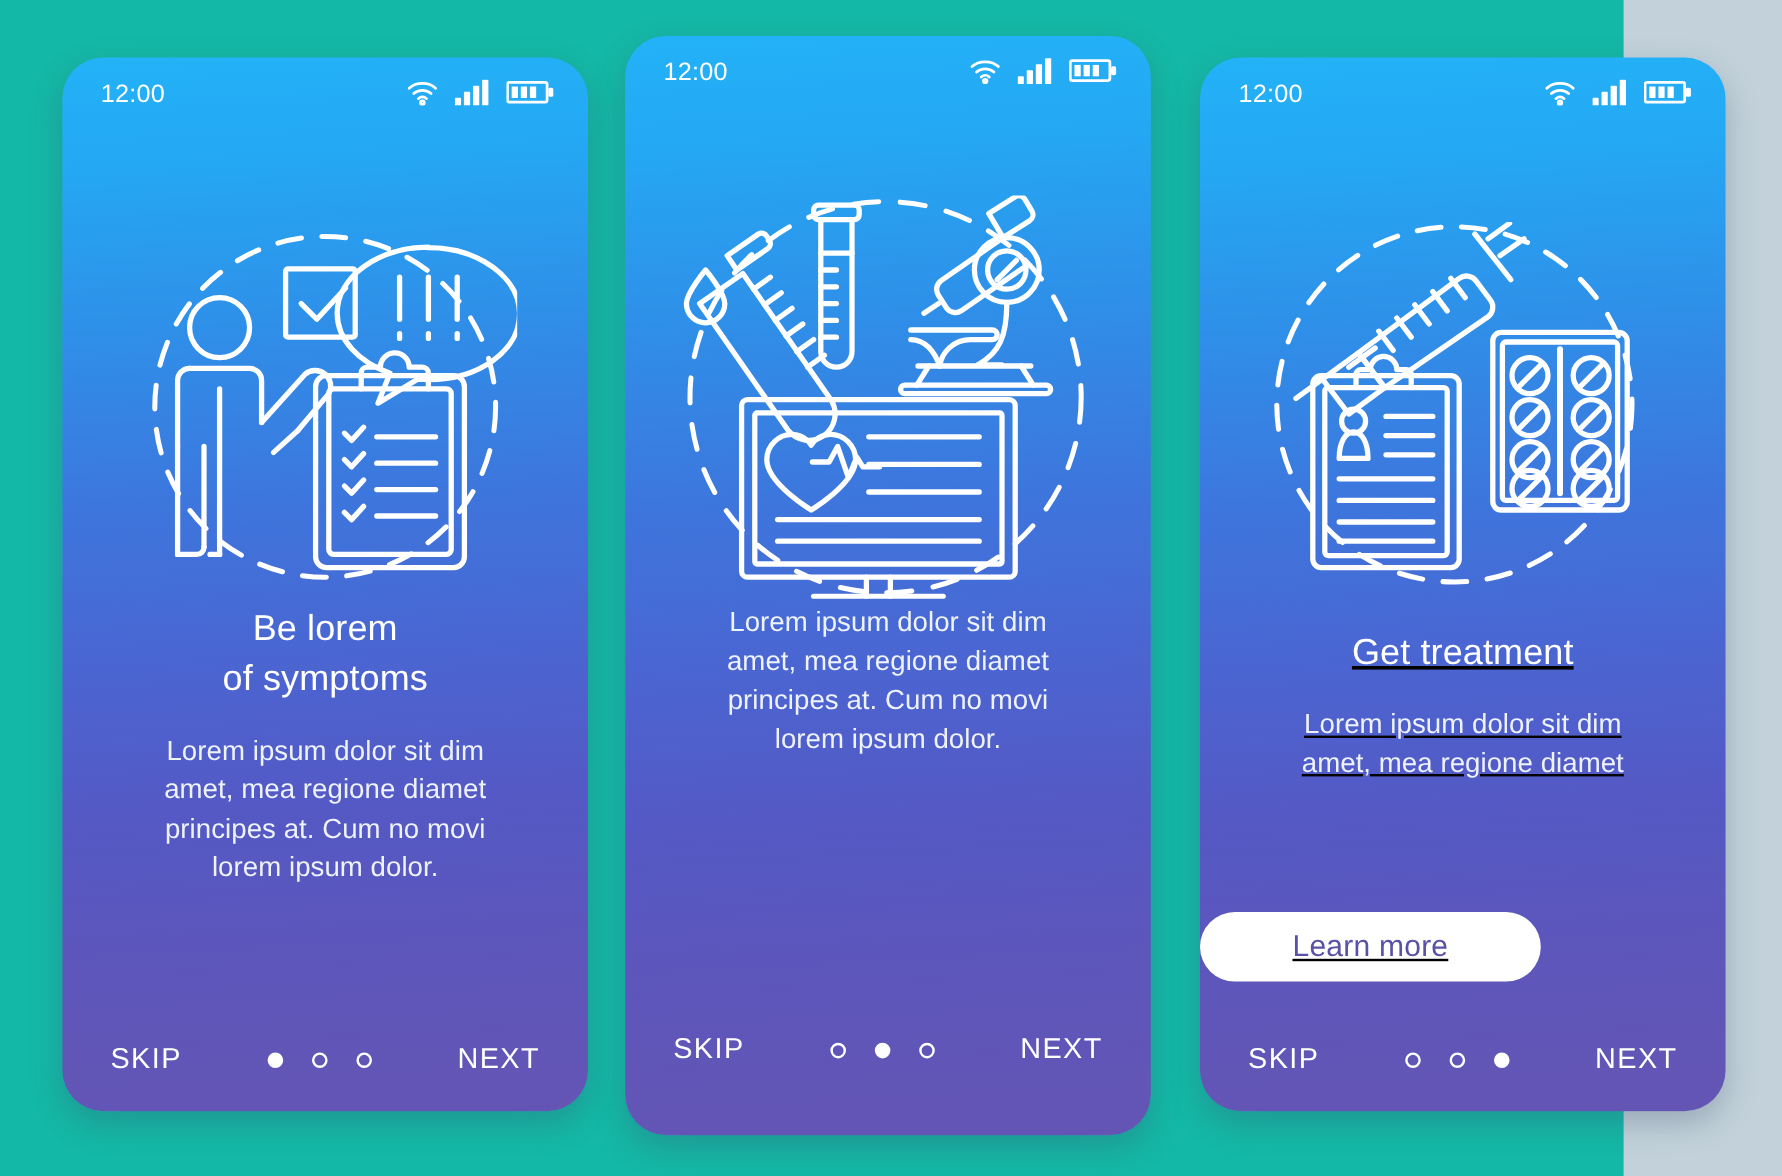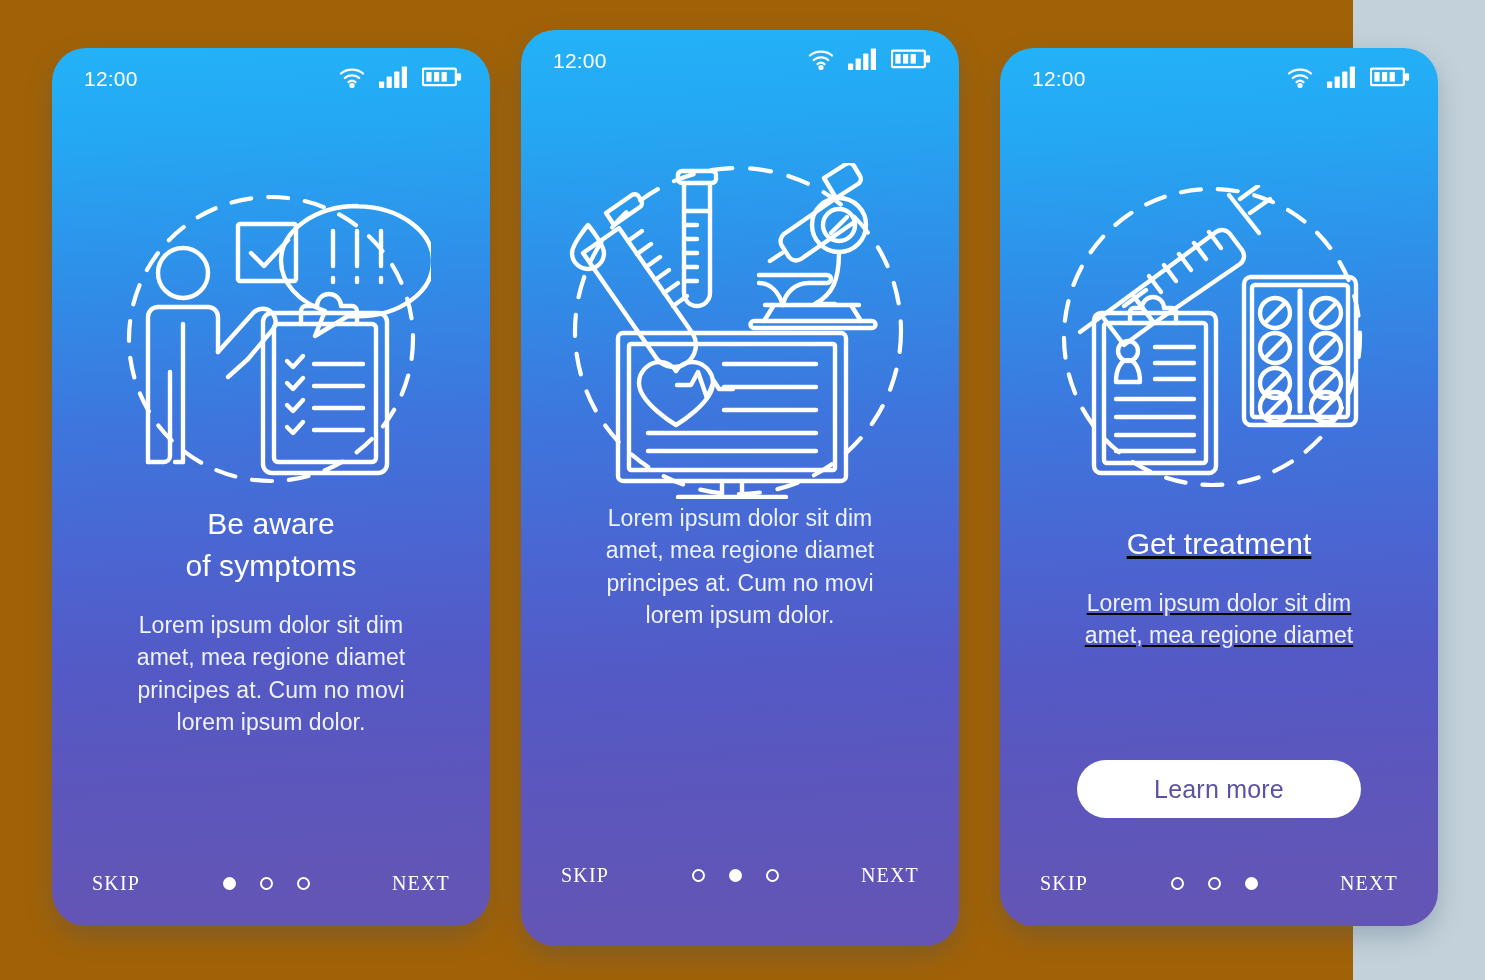--- a/index.html
+++ b/index.html
@@ -5,21 +5,21 @@
   * { margin:0; padding:0; box-sizing:border-box; }
   html, body {
     width:1485px; height:980px;
     background:#c3d2da;
     font-family:"Liberation Sans", sans-serif;
     overflow:hidden;
   }
   .stage {
     position:relative;
     width:1353px; height:980px;
-    background:#a16207;
+    background:#14b8a6;
   }
 
   
   .phone {
     position:absolute;
     border-radius:34px;
     overflow:hidden;
     background:linear-gradient(177deg,
         #23b2f7 0%,
         #24a8f4 10%,
@@ -87,21 +87,21 @@
     font-size:23px;
     font-weight:400;
     line-height:1.41;
     letter-spacing:0.05px;
     white-space:pre-line;
   }
 
   
   .cta-wrap {
     position:absolute; left:0; right:0; top:712px;
-    display:flex; justify-content:center;
+    display:flex; text-decoration:underline;
   }
   .cta {
     background:#ffffff;
     color:#5a52a6;
     border:none;
     border-radius:30px;
     width:284px; height:58px;
     font-family:"Liberation Sans", sans-serif;
     font-size:25px;
     letter-spacing:0.2px;
@@ -113,24 +113,24 @@
     position:absolute; left:0; right:0;
     display:flex; align-items:center;
     padding:0 38px;
   }
   .phone.side .footer { top:812px; height:46px; }
   .phone.center .footer { top:822px; height:46px; }
   .phone#phone-3 .footer { top:812px; }
 
   .nav-link {
     color:#ffffff;
-    font-size:20px;
+    font-size:24px;
     letter-spacing:1.2px;
     background:none; border:none;
-    font-family:Liberation Serif, serif;
+    font-family:Liberation Sans, sans-serif;
     cursor:pointer;
     padding:4px 2px;
   }
   .dots {
     margin:0 auto;
     display:flex; align-items:center; gap:24px;
   }
   .dot {
     width:13px; height:13px;
     border-radius:50%;
@@ -223,21 +223,21 @@
           <path d="M176 246 l6 6 l10 -11"></path>
           <path d="M203 183 h49"></path>
           <path d="M203 205 h49"></path>
           <path d="M203 227 h49"></path>
           <path d="M203 249 h49"></path>
         </g>
       </svg>
     </div>
 
     <div class="copy">
-      <div class="headline">Be aware
+      <div class="headline">Be lorem
 of symptoms</div>
       <div class="body-text">Lorem ipsum dolor sit dim
 amet, mea regione diamet
 principes at. Cum no movi
 lorem ipsum dolor.</div>
     </div>
 
     <div class="footer">
       <button class="nav-link">SKIP</button>
       <div class="dots">

